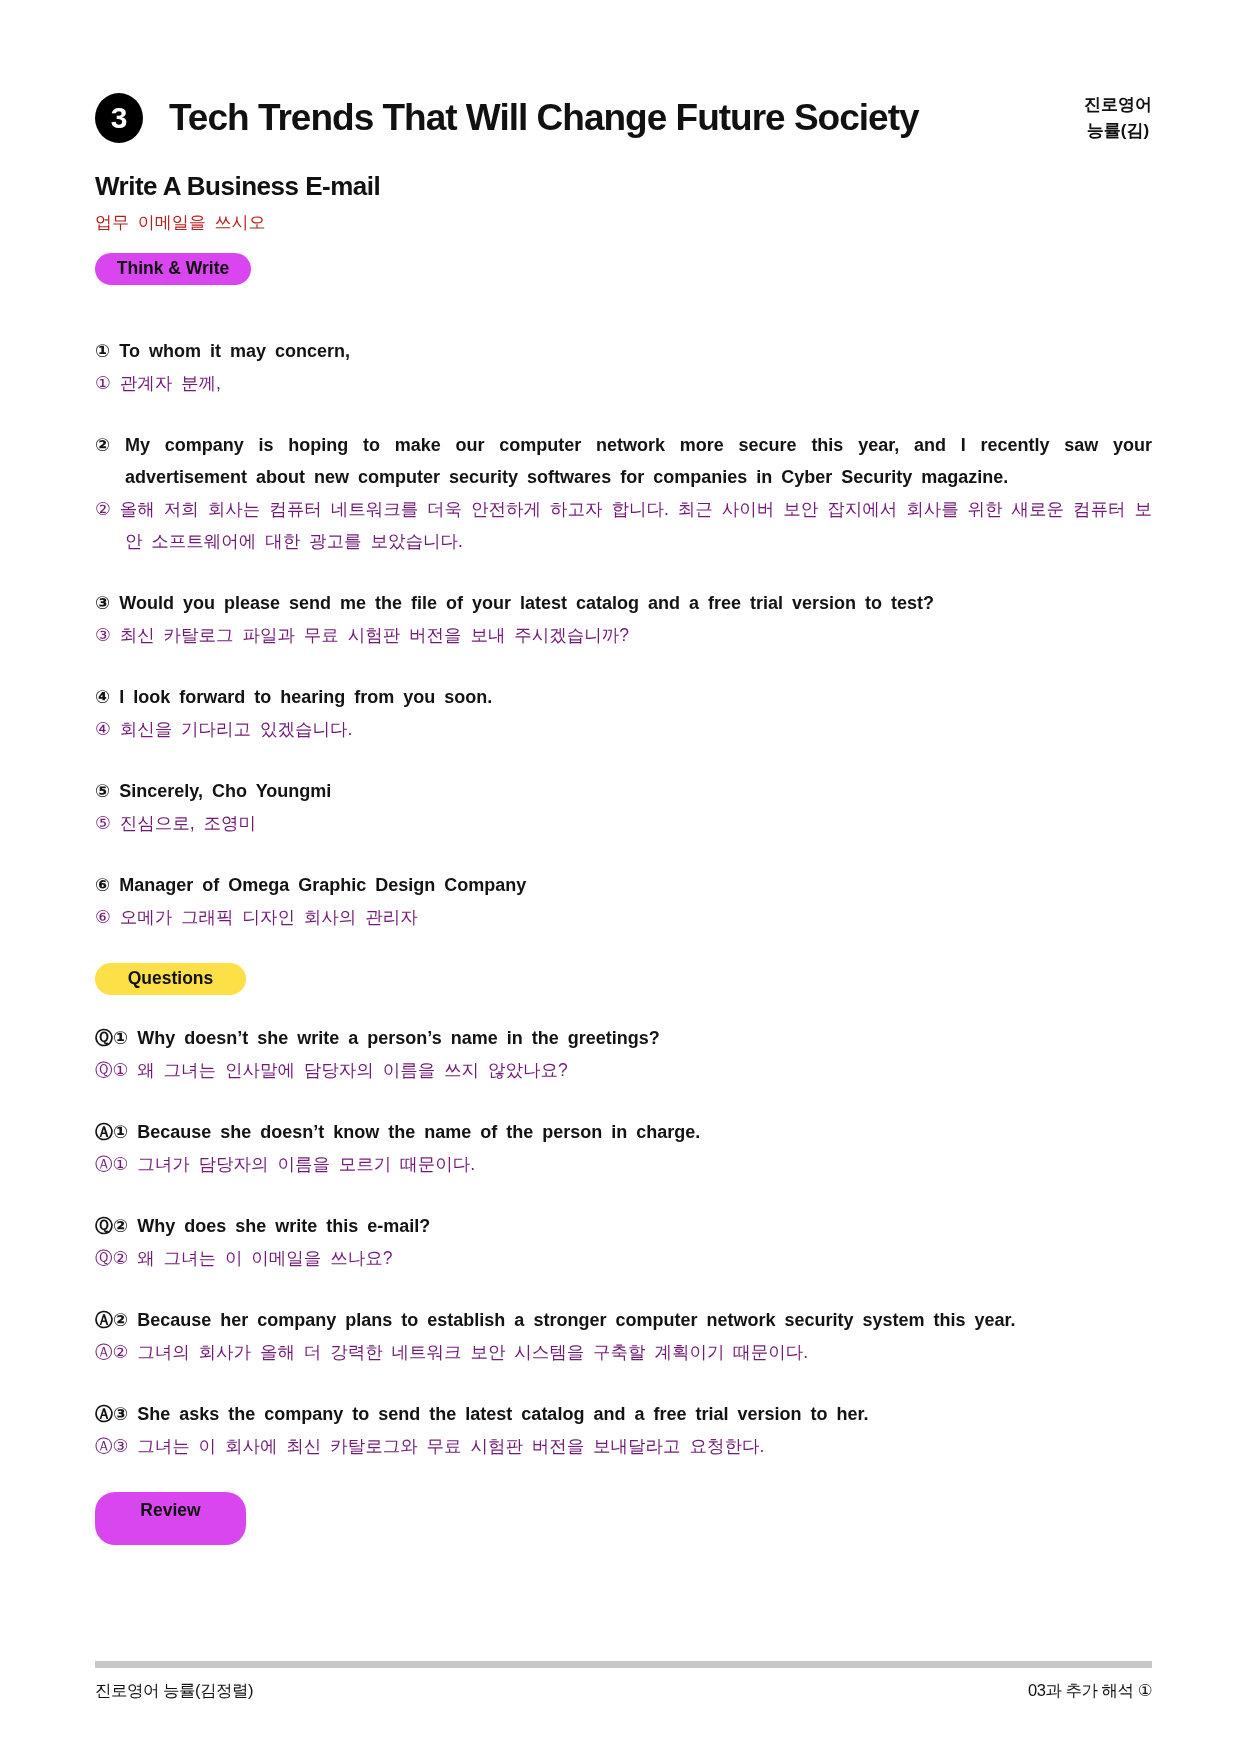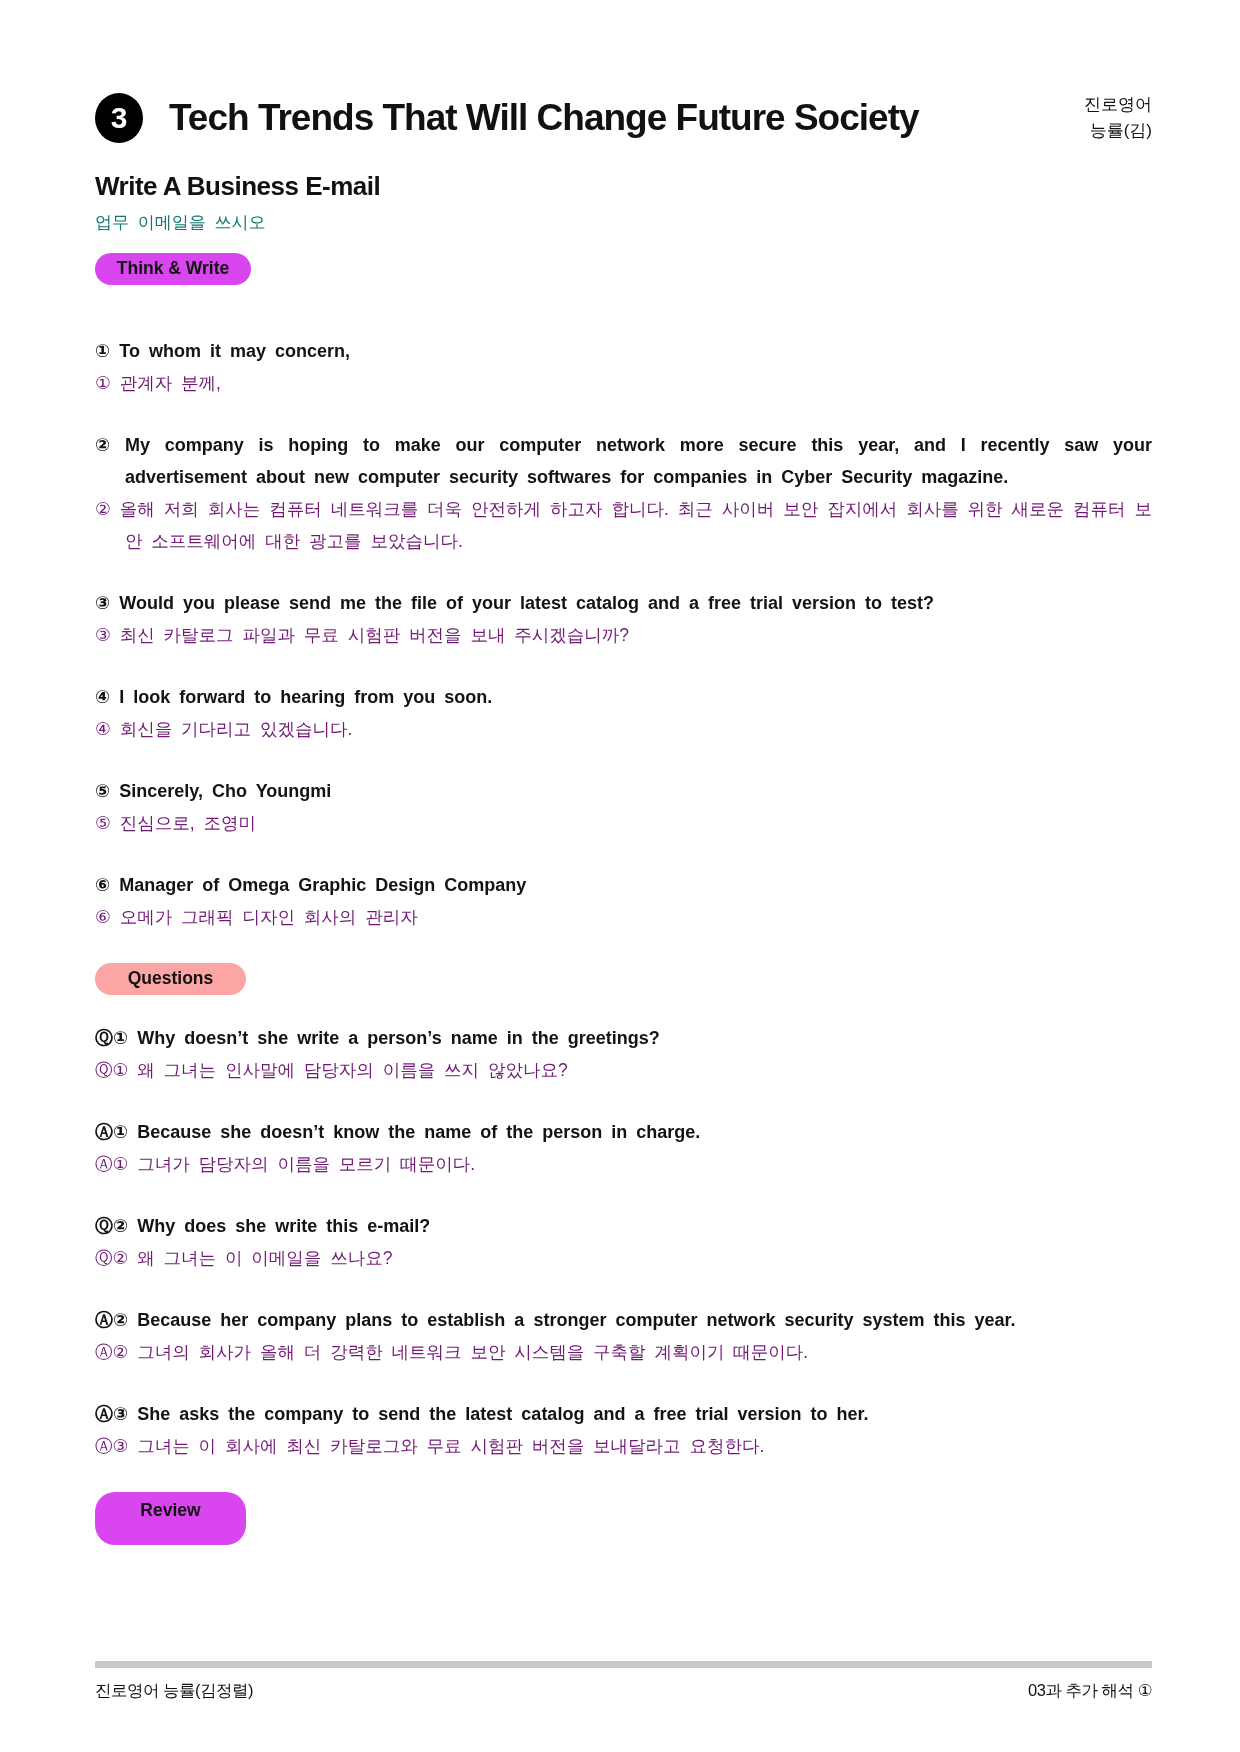--- a/index.html
+++ b/index.html
@@ -18,36 +18,36 @@
     width: 48px; height: 50px; border-radius: 50%;
     background: #000000; color: #ffffff;
     display: flex; align-items: center; justify-content: center;
     font-size: 30px; font-weight: bold; flex: 0 0 auto;
   }
   .page-title {
     font-size: 37px; font-weight: bold; letter-spacing: -1px;
     margin-left: 26px; white-space: nowrap;
   }
   .edition {
-    margin-left: auto; font-size: 17px; font-weight: normal;
-    line-height: 1.55; text-align: right; white-space: nowrap;
+    margin-left: auto; font-size: 17px; font-weight: bold;
+    line-height: 1.55; text-align: center; white-space: nowrap;
   }
 
   
   .lesson-title { margin-top: 26px; font-size: 26px; font-weight: bold; letter-spacing: -0.5px; }
-  .lesson-subtitle { margin-top: 9px; font-size: 17px; color: #0f766e; word-spacing: 4px; }
+  .lesson-subtitle { margin-top: 9px; font-size: 17px; color: #b91c1c; word-spacing: 4px; }
 
   
   .badge {
     display: block; border-radius: 17px; text-align: center;
     font-size: 17.5px; font-weight: bold; color: #111111;
     padding: 5px 0 6px;
   }
   .badge.teal { background: #d946ef; }
-  .badge.pink { background: #fca5a5; }
+  .badge.pink { background: #fde047; }
   .badge-think { width: 156px; margin-top: 19px; margin-bottom: 50px; }
   .badge-questions { width: 151px; margin-top: 21px; margin-bottom: 27px; }
   .badge-review { width: 151px; margin-top: 21px; padding: 8px 0 24px; border-radius: 20px; }
 
   
   .block { margin-bottom: 30px; }
   .line { line-height: 32px; text-align: justify; word-spacing: 4px; }
   .line.en { font-size: 18px; font-weight: bold; color: #131313; }
   .line.ko { font-size: 17.5px; font-weight: normal; color: #701a75; }
   .sent .line { padding-left: 30px; text-indent: -30px; }

